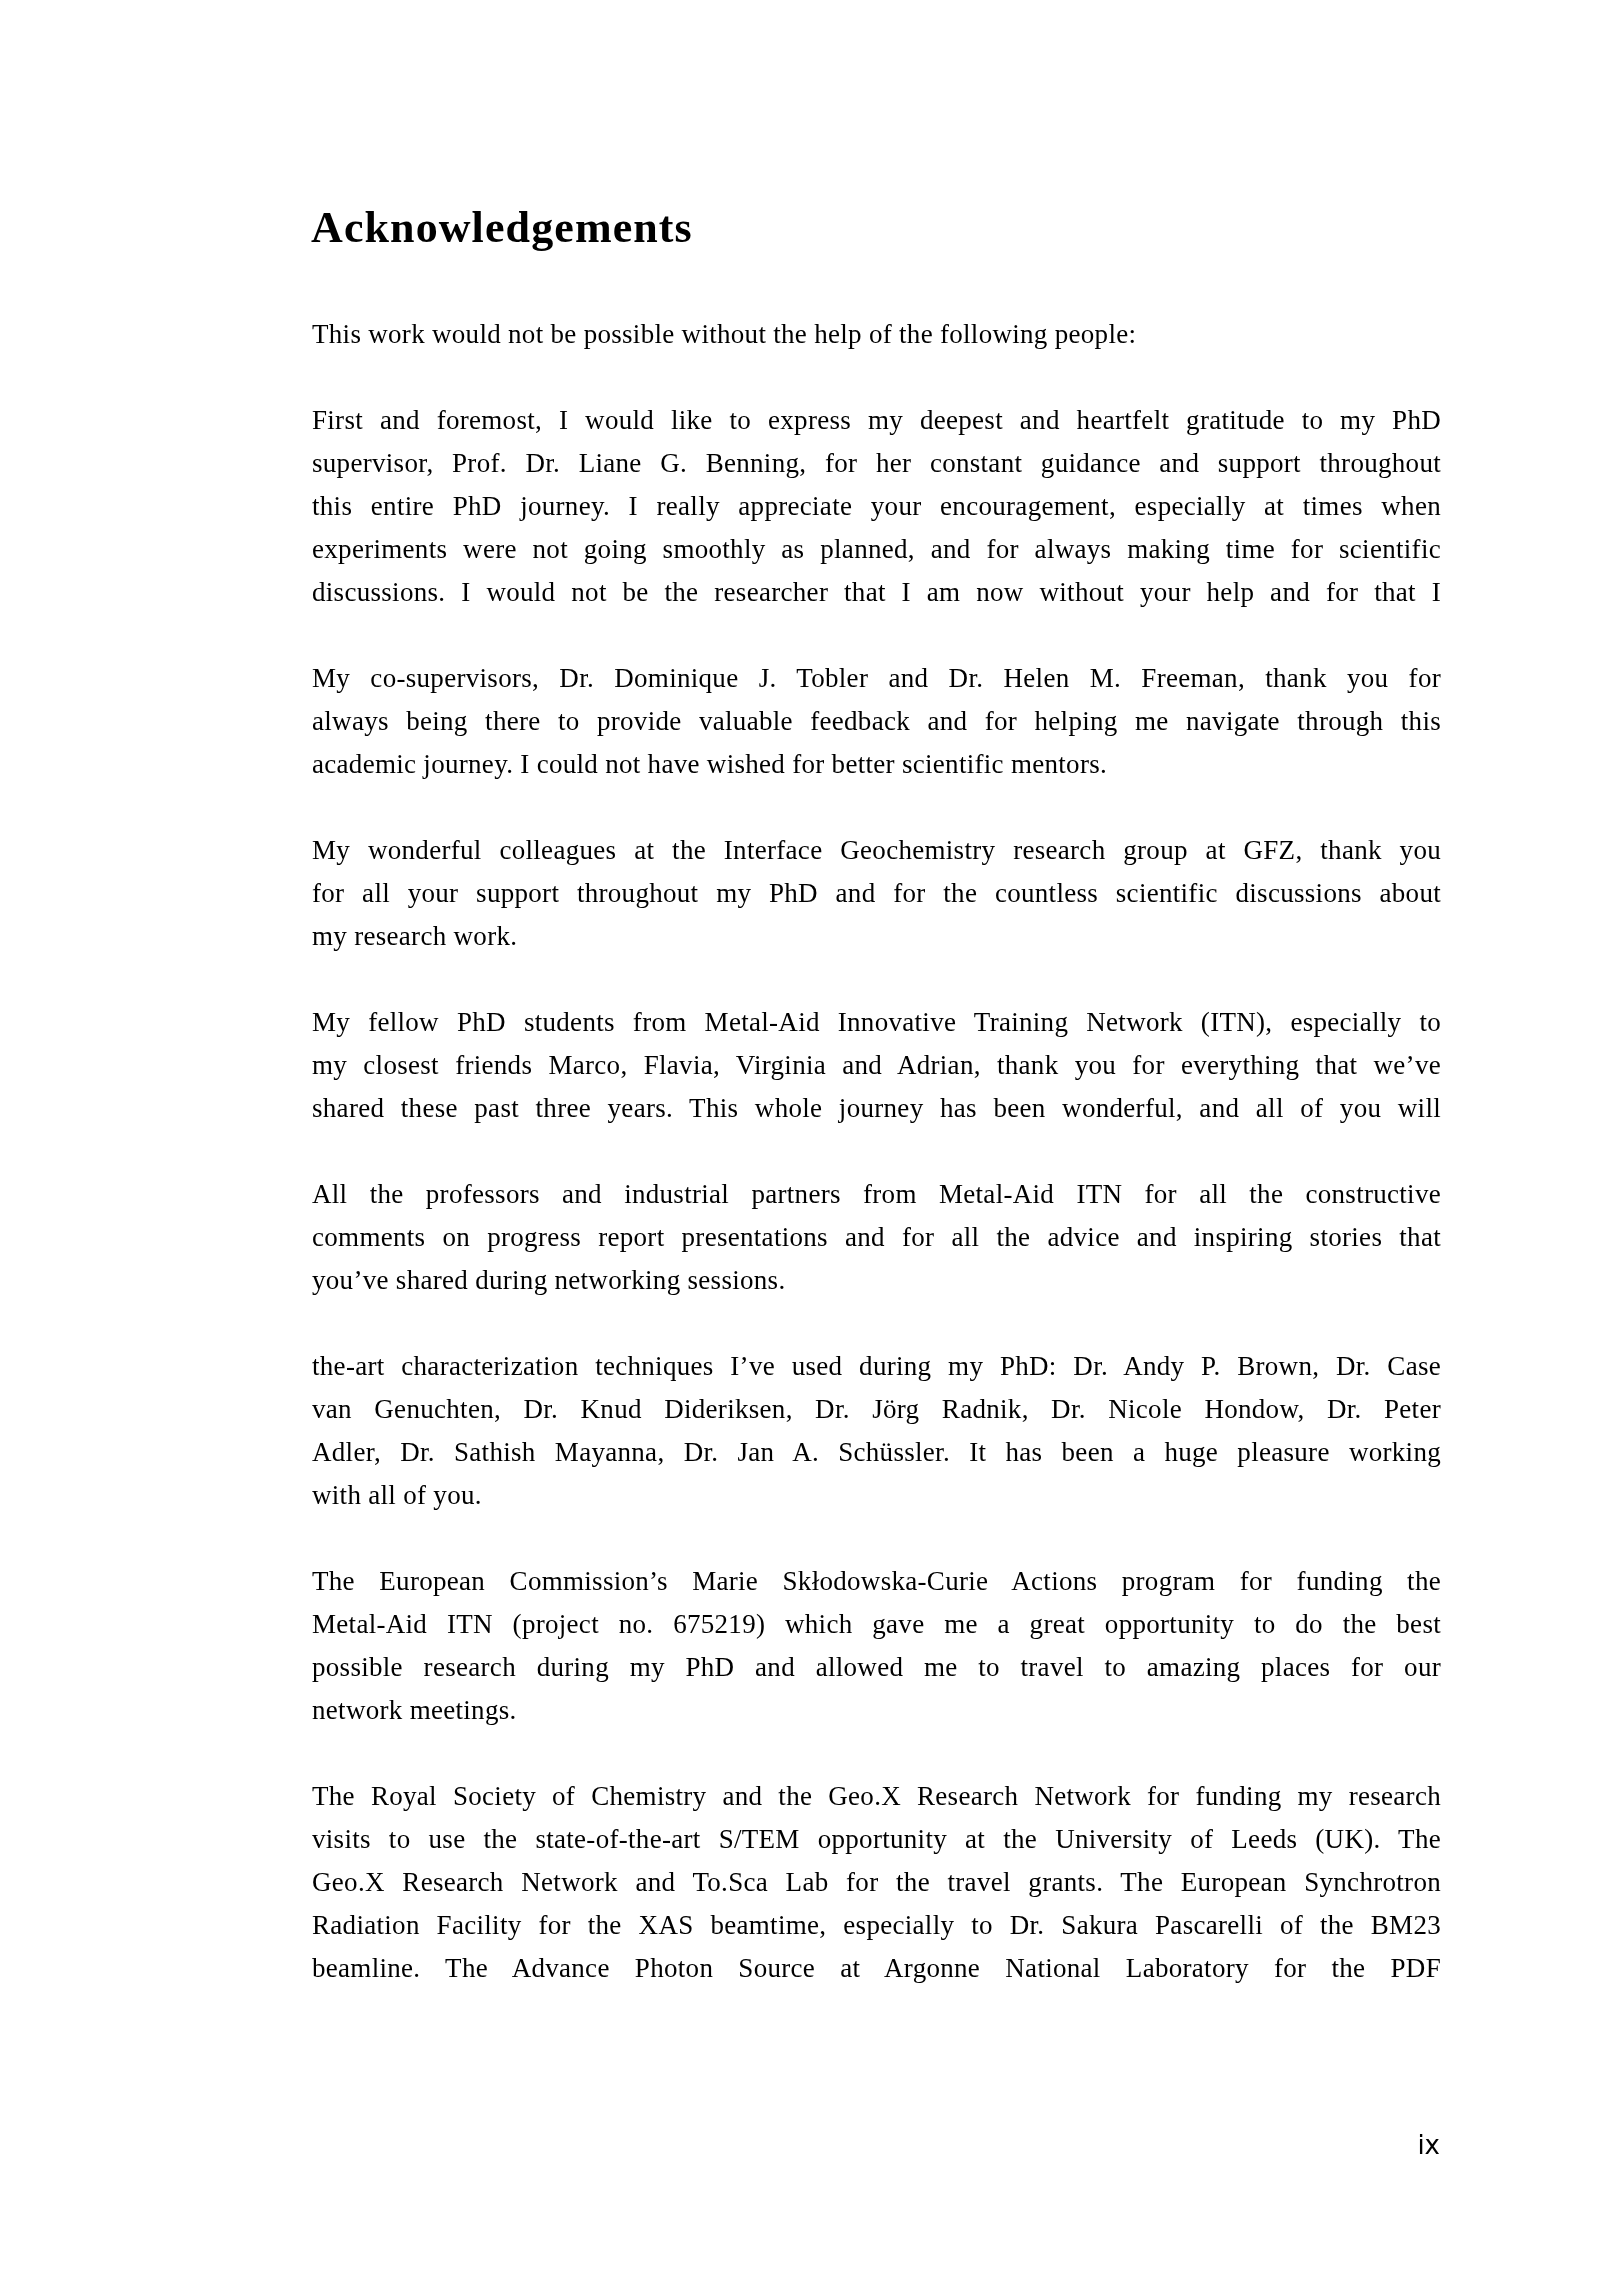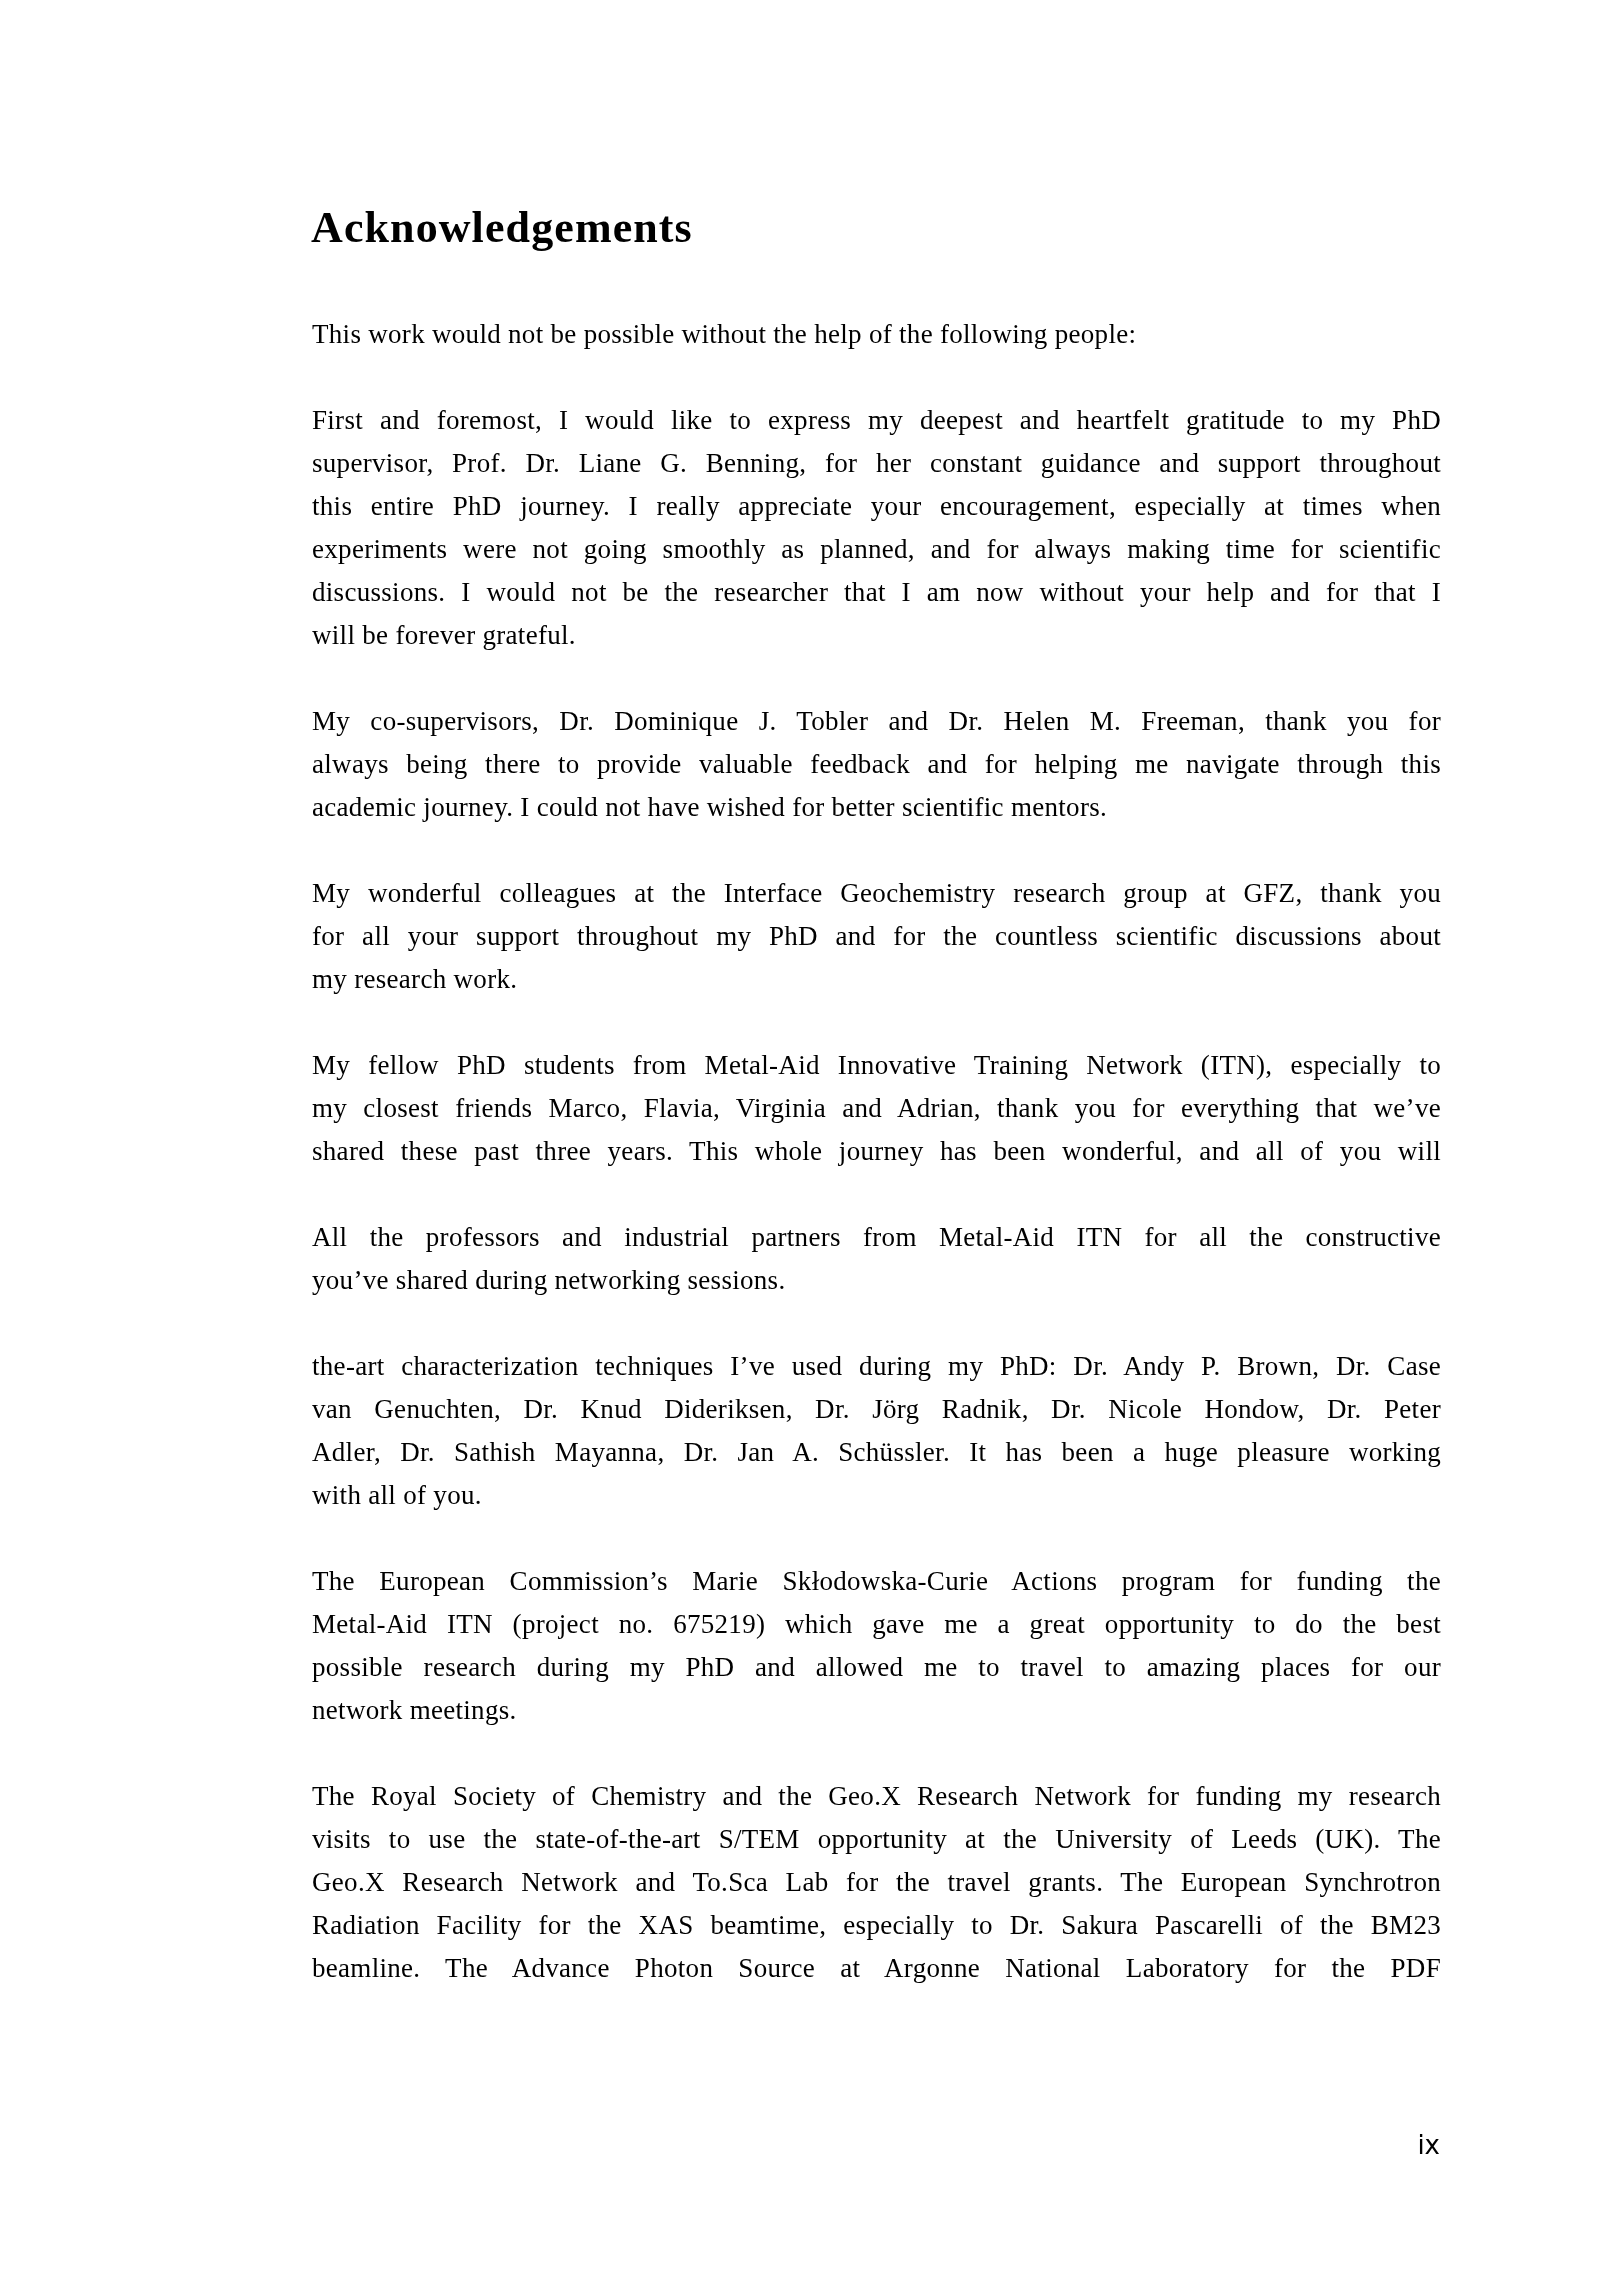--- a/index.html
+++ b/index.html
@@ -79,21 +79,20 @@
     <p class="para">
       <span class="line last">This work would not be possible without the help of the following people:</span>
     </p>
 
     <p class="para">
       <span class="line">First and foremost, I would like to express my deepest and heartfelt gratitude to my PhD</span>
       <span class="line">supervisor, Prof. Dr. Liane G. Benning, for her constant guidance and support throughout</span>
       <span class="line">this entire PhD journey. I really appreciate your encouragement, especially at times when</span>
       <span class="line">experiments were not going smoothly as planned, and for always making time for scientific</span>
       <span class="line">discussions. I would not be the researcher that I am now without your help and for that I</span>
-      <span class="line last">will be forever grateful.</span>
     </p>
 
     <p class="para">
       <span class="line">My co-supervisors, Dr. Dominique J. Tobler and Dr. Helen M. Freeman, thank you for</span>
       <span class="line">always being there to provide valuable feedback and for helping me navigate through this</span>
       <span class="line last">academic journey. I could not have wished for better scientific mentors.</span>
     </p>
 
     <p class="para">
       <span class="line">My wonderful colleagues at the Interface Geochemistry research group at GFZ, thank you</span>
@@ -102,20 +101,21 @@
     </p>
 
     <p class="para">
       <span class="line">My fellow PhD students from Metal-Aid Innovative Training Network (ITN), especially to</span>
       <span class="line">my closest friends Marco, Flavia, Virginia and Adrian, thank you for everything that we’ve</span>
       <span class="line">shared these past three years. This whole journey has been wonderful, and all of you will</span>
     </p>
 
     <p class="para">
       <span class="line">All the professors and industrial partners from Metal-Aid ITN for all the constructive</span>
+      <span class="line">comments on progress report presentations and for all the advice and inspiring stories that</span>
       <span class="line last">you’ve shared during networking sessions.</span>
     </p>
 
     <p class="para">
       <span class="line">the-art characterization techniques I’ve used during my PhD: Dr. Andy P. Brown, Dr. Case</span>
       <span class="line">van Genuchten, Dr. Knud Dideriksen, Dr. Jörg Radnik, Dr. Nicole Hondow, Dr. Peter</span>
       <span class="line">Adler, Dr. Sathish Mayanna, Dr. Jan A. Schüssler. It has been a huge pleasure working</span>
       <span class="line last">with all of you.</span>
     </p>
 

